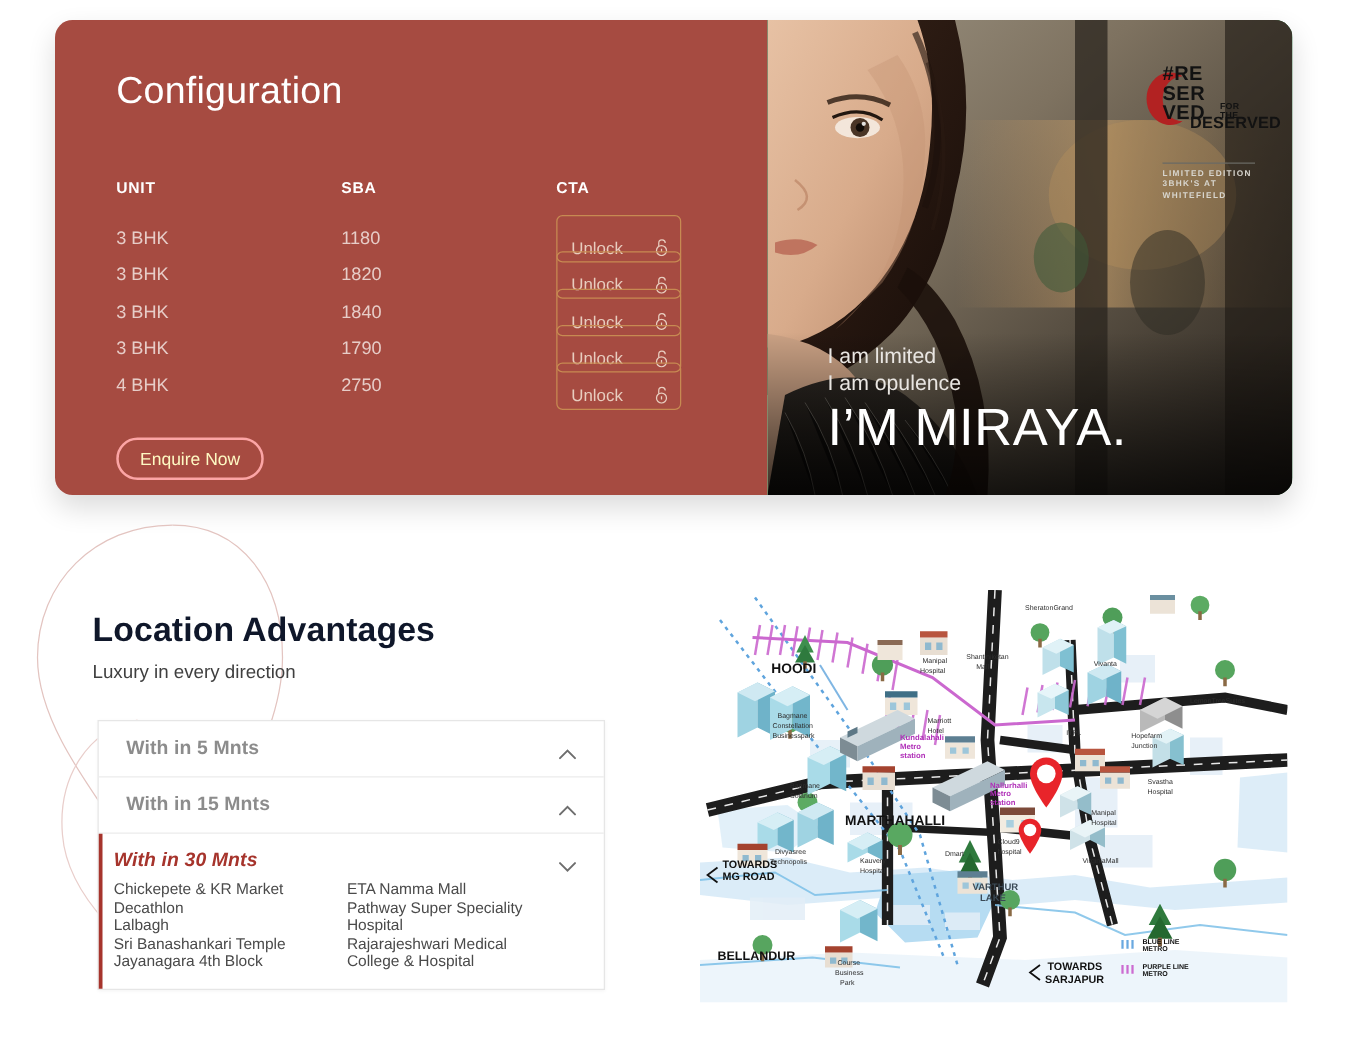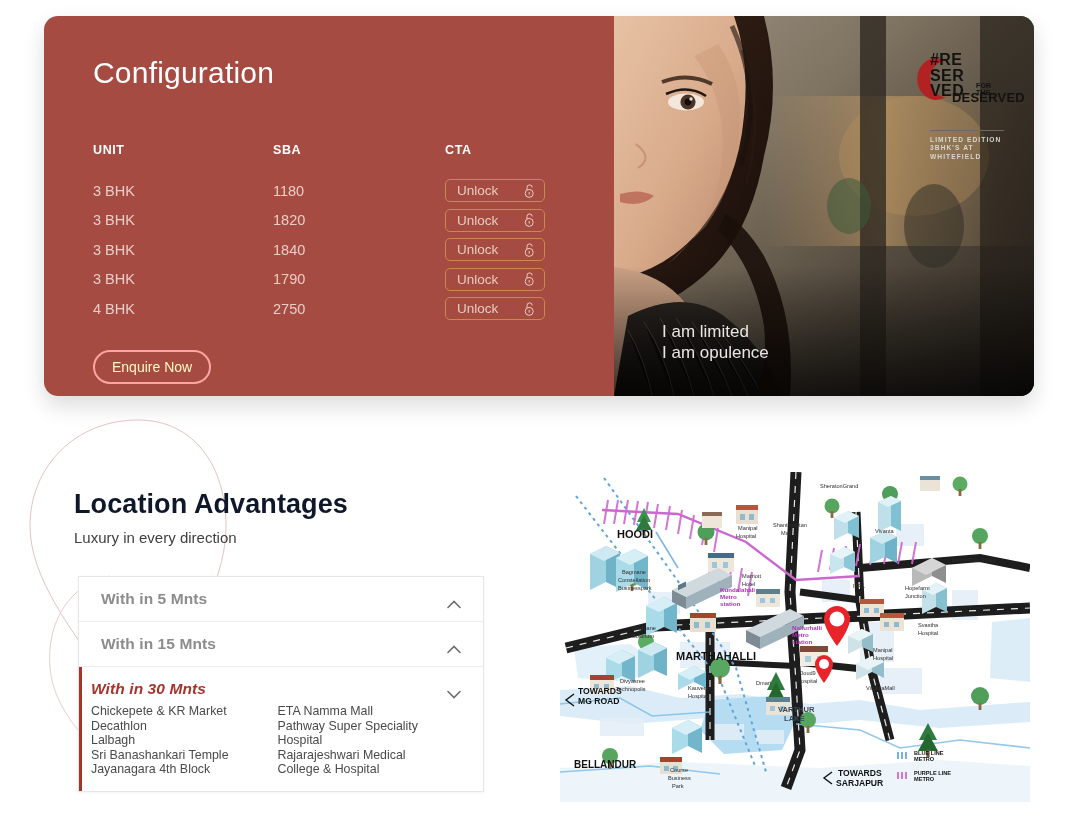--- a/index.html
+++ b/index.html
@@ -40,21 +40,21 @@
   .cfg-row.head .col-cta {
     font-size: 12.5px; font-weight: 700; color: #ffffff; letter-spacing: .6px;
   }
   .cfg-row.body .col-unit,
   .cfg-row.body .col-sba {
     font-size: 14.5px; color: #e7cdc8; font-weight: 400;
   }
   .unlock-btn {
     display: inline-flex; align-items: center; gap: 26px;
     border: 1px solid #c78a52; border-radius: 5px;
-    padding: 3px 9px 3px 11px;
+    padding: 18px 9px 3px 11px;
     background: transparent; cursor: pointer;
     color: #e8cdbf; font-size: 13.5px;
     font-family: "Liberation Sans", sans-serif;
   }
   .unlock-btn svg { display:block; }
   .enquire-btn {
     margin-top: 26px;
     display: inline-flex; align-items: center; justify-content: center;
     border: 2px solid #fca5a5; border-radius: 18px;
     padding: 7px 17px; background: transparent; cursor: pointer;
@@ -359,20 +359,21 @@
         <div class="badge-sub">
           <div>LIMITED EDITION</div>
           <div>3BHK'S AT</div>
           <div>WHITEFIELD</div>
         </div>
       </div>
 
       <div class="hero-copy">
         <div class="hero-small">I am limited</div>
         <div class="hero-small">I am opulence</div>
+        <div class="hero-big">I’M MIRAYA.</div>
       </div>
     </div>
   </div>
 
   <svg class="pin-deco" width="220" height="400" viewBox="0 0 220 400">
     <path d="M120 2 C58 2 12 48 12 108 C12 160 54 212 88 262 L148 372 L148 282" stroke="#e3c4c0" stroke-width="1" fill="none"></path>
     <path d="M120 2 C176 2 208 48 208 108 C208 172 160 232 148 282" stroke="#e3c4c0" stroke-width="1" fill="none"></path>
     <path d="M92 158 C52 166 28 204 32 250 C36 300 86 344 132 372" stroke="#e9cecb" stroke-width="1" fill="none"></path>
   </svg>
 

